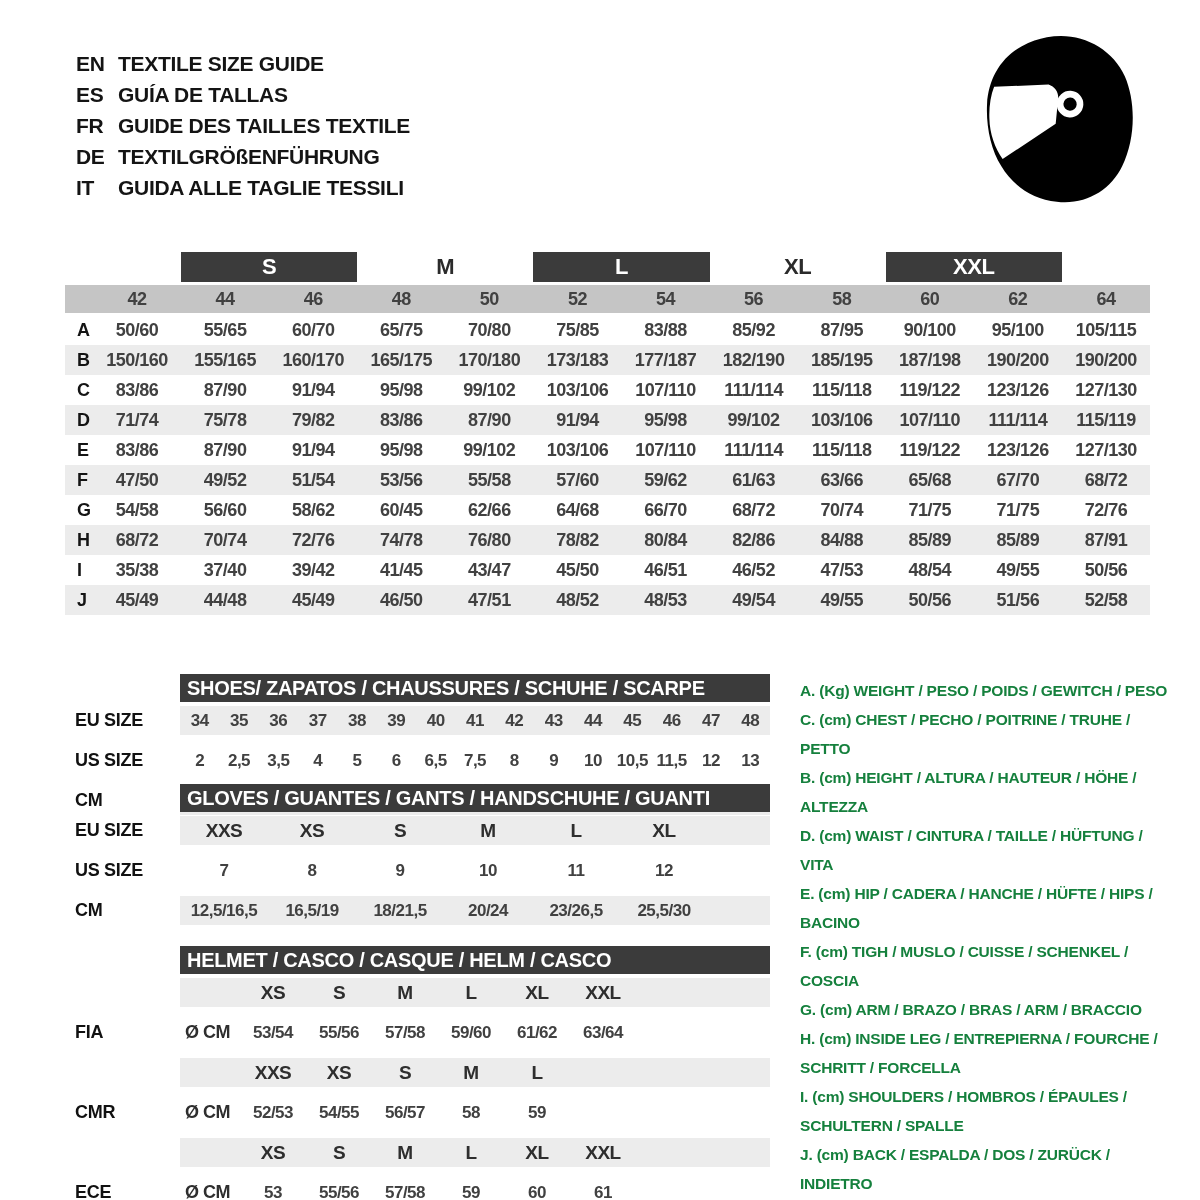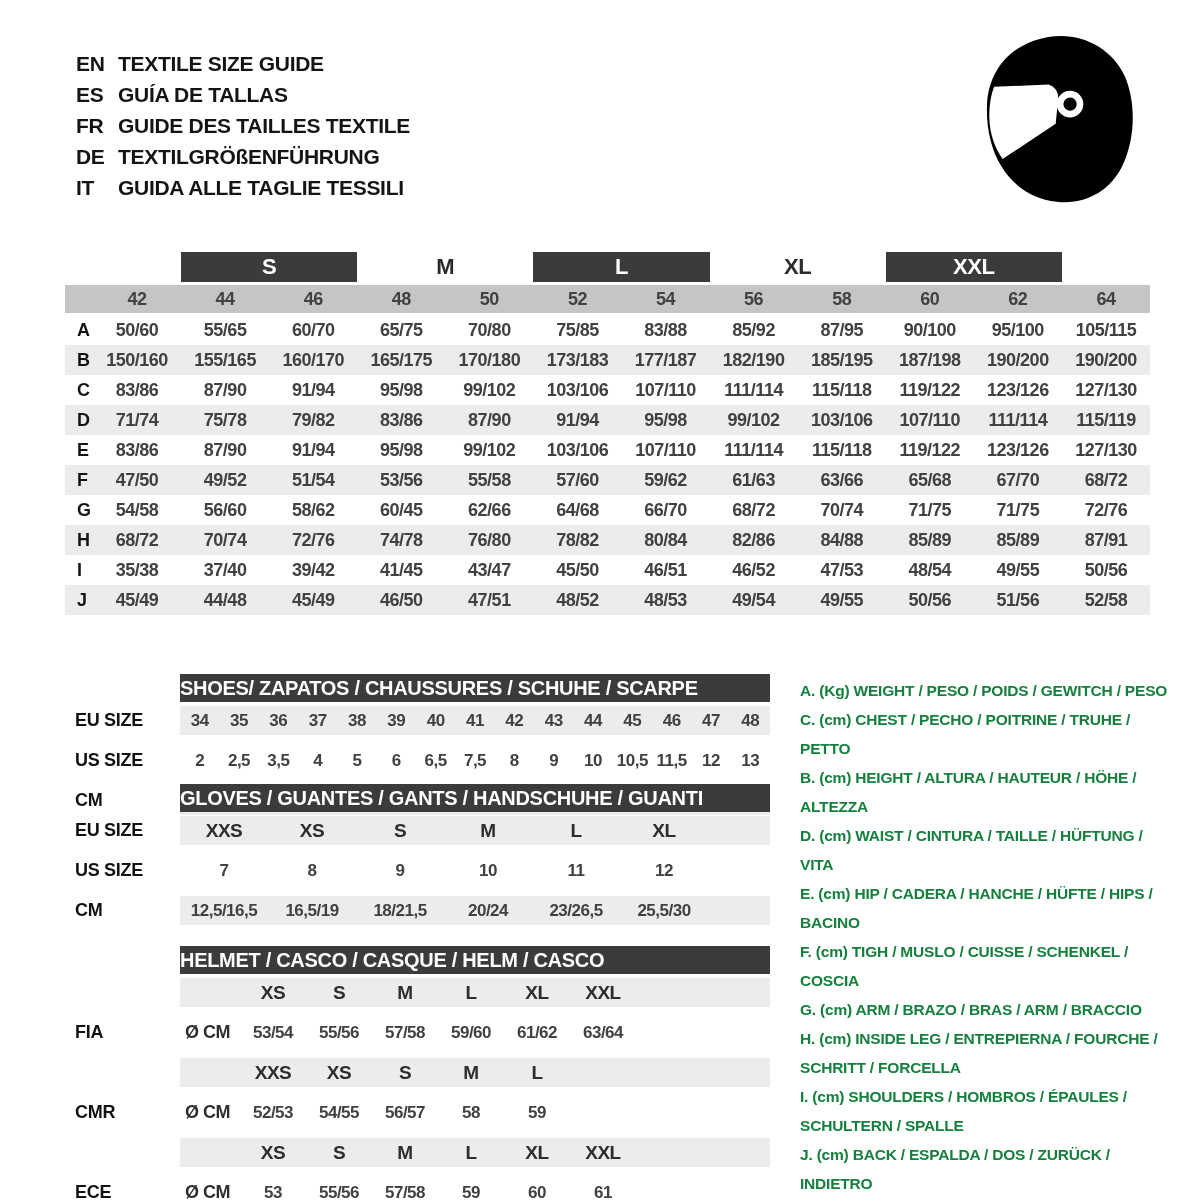--- a/index.html
+++ b/index.html
@@ -32,21 +32,21 @@
   .mcell{display:flex;align-items:center;justify-content:center;
          font-weight:700;font-size:18px;color:#414141;letter-spacing:-0.5px;white-space:nowrap;}
   
   .ltable{position:absolute;width:695px;}
   .lrow{display:grid;height:29px;margin-bottom:11px;position:relative;}
   .shoes .lrow{grid-template-columns:105px repeat(15,1fr);}
   .gloves .lrow{grid-template-columns:105px repeat(6,88px) 1fr;}
   .helmet .lrow{grid-template-columns:105px 60px repeat(6,66px) 1fr;}
   .header-row{height:28px;margin-bottom:4px;}
   .hbar{grid-column:2 / -1;background:#3b3b3b;color:#ffffff;display:flex;align-items:center;
-        font-weight:700;font-size:20px;letter-spacing:-0.3px;white-space:nowrap;}
+        padding-left:7px;font-weight:700;font-size:20px;letter-spacing:-0.3px;white-space:nowrap;}
   .llabel{display:flex;align-items:center;font-weight:700;font-size:18px;color:#111111;
           letter-spacing:-0.3px;position:relative;}
   .lcell{display:flex;align-items:center;justify-content:center;font-weight:700;font-size:17px;
          color:#414141;letter-spacing:-0.5px;white-space:nowrap;position:relative;}
   .szcell{font-size:19px;color:#2e2e2e;}
   .unitcell{justify-content:flex-start;padding-left:5px;font-size:18px;color:#2e2e2e;}
   .rstripe::before{content:'';position:absolute;left:105px;right:0;top:0;bottom:0;background:#ececec;}
   .sgap{margin-top:4px;}
   .shoes-table{left:75px;top:674px;}
   .gloves-table{left:75px;top:784px;}

